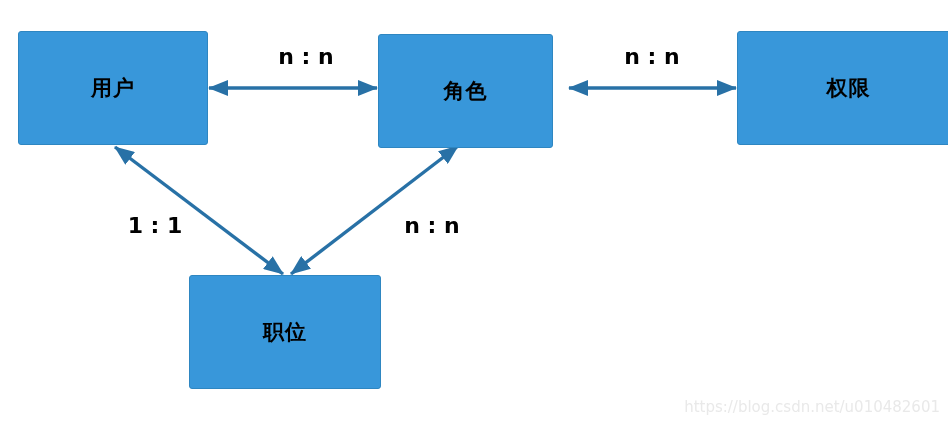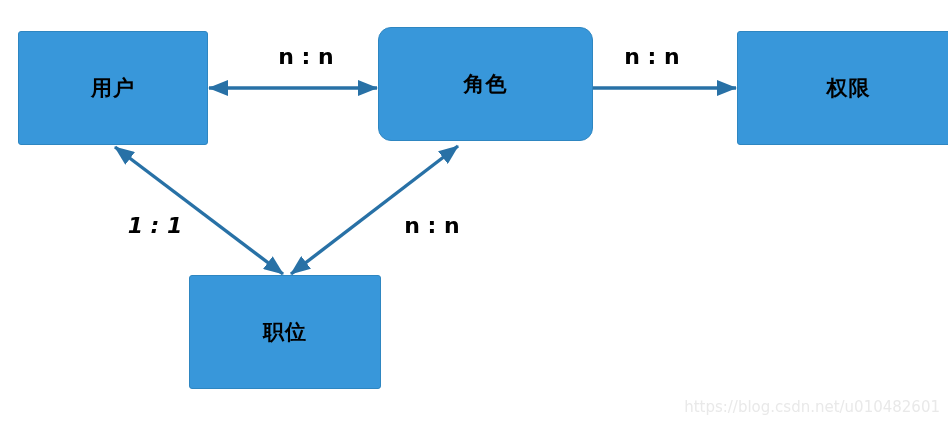--- a/index.html
+++ b/index.html
@@ -32,35 +32,35 @@
     justify-content: center;
     box-sizing: border-box;
   }
   .node-label {
     font-size: 21px;
     font-weight: bold;
     color: var(--label-text, #000000);
     letter-spacing: 1px;
   }
   .node-user       { left: 18px;  top: 31px;  width: 190px; height: 114px; }
-  .node-role       { left: 378px; top: 27px;  width: 215px; height: 114px; border-radius: 13px; }
+  .node-role       { left: 378px; top: 34px;  width: 175px; height: 114px; }
   .node-permission { left: 737px; top: 31px;  width: 223px; height: 114px; }
   .node-position   { left: 189px; top: 275px; width: 192px; height: 114px; text-align: center; }
 
   .edge-label {
     position: absolute;
     transform: translate(-50%, -50%);
     font-size: 22px;
     font-weight: bold;
     color: var(--label-text, #000000);
     white-space: nowrap;
   }
   .edge-label-user-role       { left: 306px; top: 56px; }
   .edge-label-role-permission { left: 652px; top: 56px; }
-  .edge-label-position-user   { left: 155px; top: 225px; font-style: italic; }
+  .edge-label-position-user   { left: 155px; top: 225px; }
   .edge-label-position-role   { left: 432px; top: 225px; }
 
   .edge-line {
     stroke: var(--arrow, #2871a6);
     stroke-width: 3.4;
   }
   .watermark {
     position: absolute;
     right: 8px;
     bottom: 6px;

